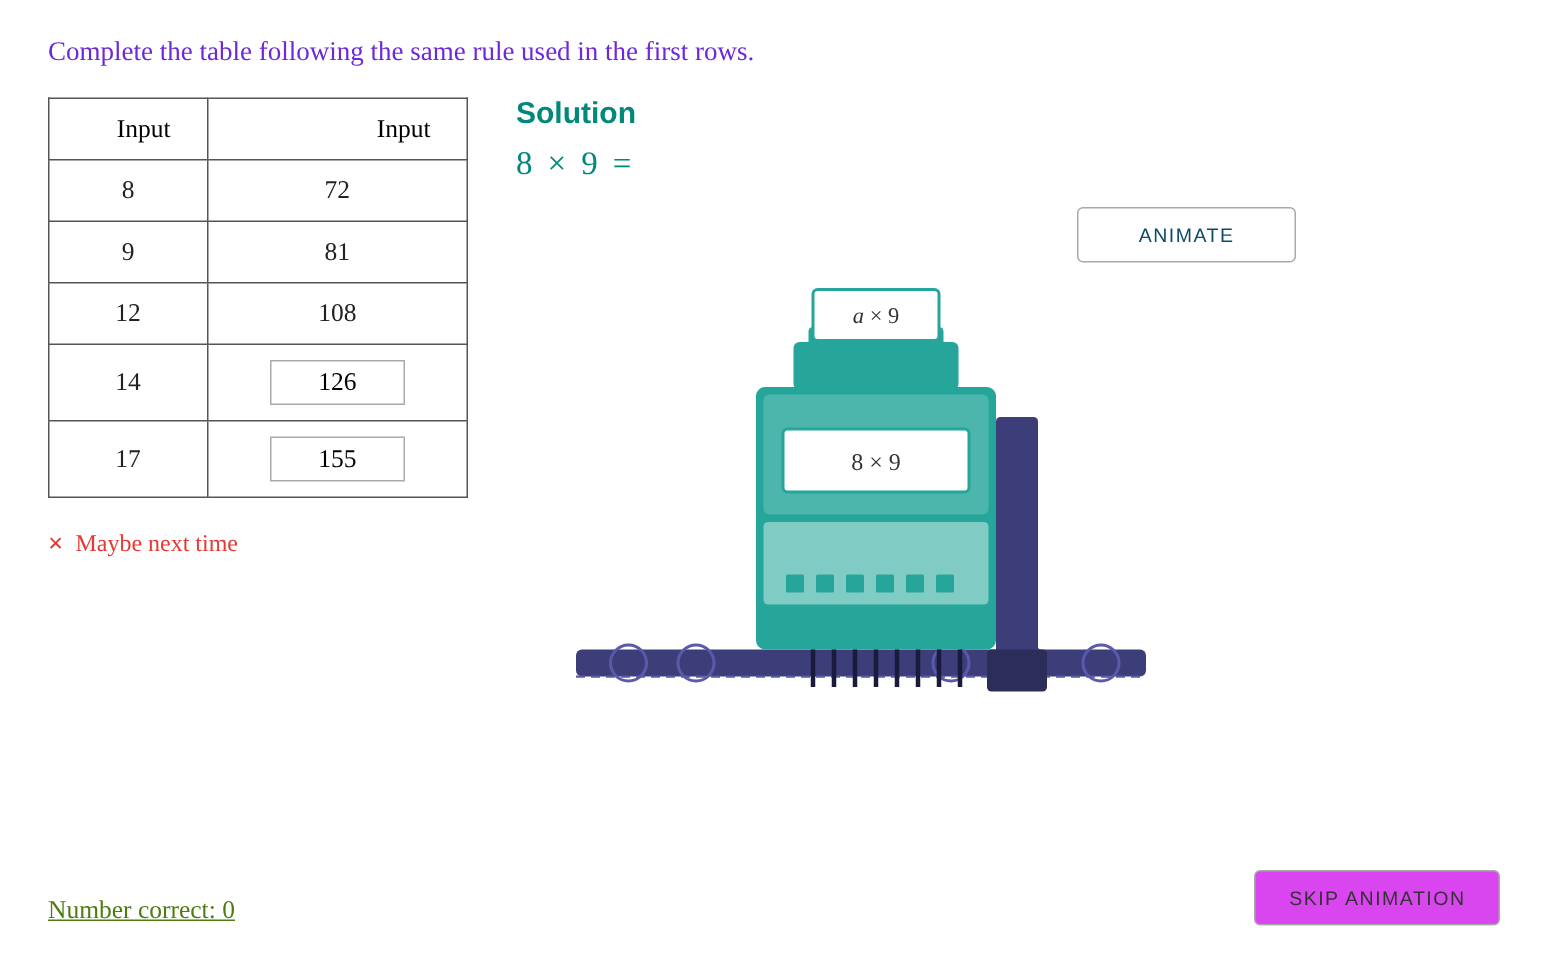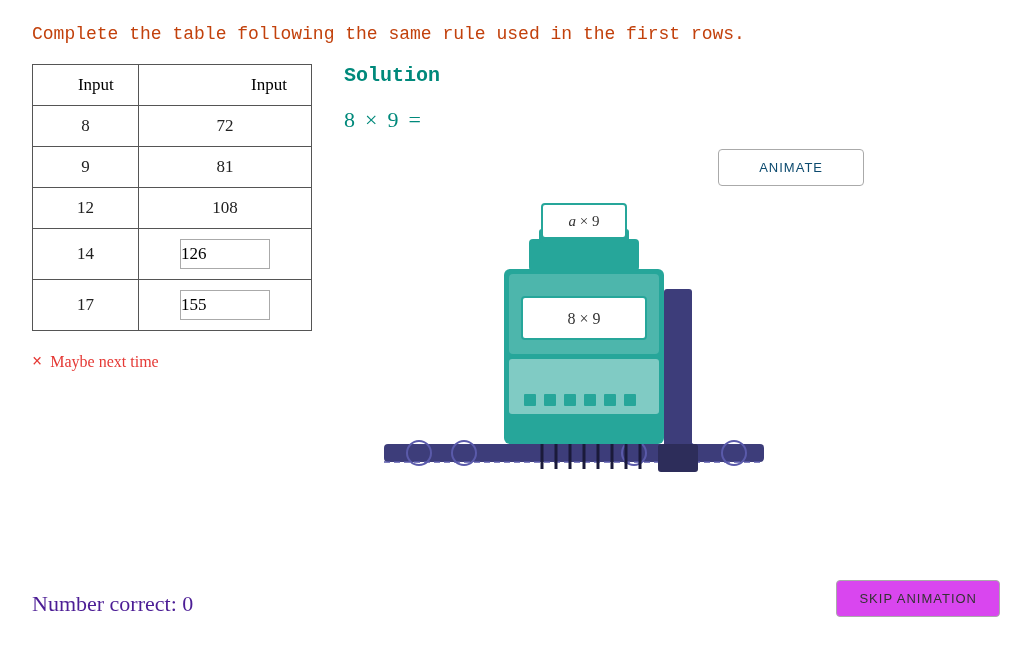--- a/index.html
+++ b/index.html
@@ -14,23 +14,23 @@
 
     .page-container {
       padding: 24px 32px;
       width: 1032px;
       height: 645px;
       position: relative;
     }
 
     .instruction {
       font-size: 18px;
-      color: #c2410c;
+      color: #6d28d9;
       margin-bottom: 20px;
-      font-family: Liberation Mono, monospace;
+      font-family: Liberation Serif, serif;
     }
 
     .content-area {
       display: flex;
       align-items: flex-start;
       gap: 32px;
     }
 
     .left-panel {
       display: flex;
@@ -59,21 +59,21 @@
       text-align: center;
       font-family: 'Georgia', serif;
       color: #222;
     }
     .user-input-box {
       border: 1px solid #aaa;
       padding: 4px 0;
       font-size: 17px;
       font-family: 'Georgia', serif;
       width: 90px;
-      text-align: left;
+      text-align: center;
       outline: none;
     }
 
     
     .feedback {
       display: flex;
       align-items: center;
       gap: 8px;
       margin-top: 8px;
     }
@@ -86,40 +86,41 @@
       color: #e53935;
       font-size: 16px;
       font-family: 'Georgia', serif;
     }
 
     
     .score {
       position: absolute;
       bottom: 28px;
       left: 32px;
-      font-size: 22px;
-      color: #4c1d95;
-      font-family: 'Georgia', serif;
+      font-size: 17px;
+      color: #4d7c0f;
+      font-family: 'Georgia', serif;
+      text-decoration: underline;
     }
 
     
     .right-panel {
       display: flex;
       flex-direction: column;
       gap: 8px;
       flex: 1;
       position: relative;
     }
 
     .solution-header {
       font-size: 20px;
       font-weight: bold;
       color: #00897b;
-      font-family: Liberation Mono, monospace;
-      margin-bottom: 12px;
+      font-family: Liberation Sans, sans-serif;
+      margin-bottom: 0;
     }
 
     .solution-equation {
       display: flex;
       align-items: center;
       gap: 10px;
       font-size: 22px;
       color: #00897b;
       font-family: 'Georgia', serif;
       margin-bottom: 8px;

